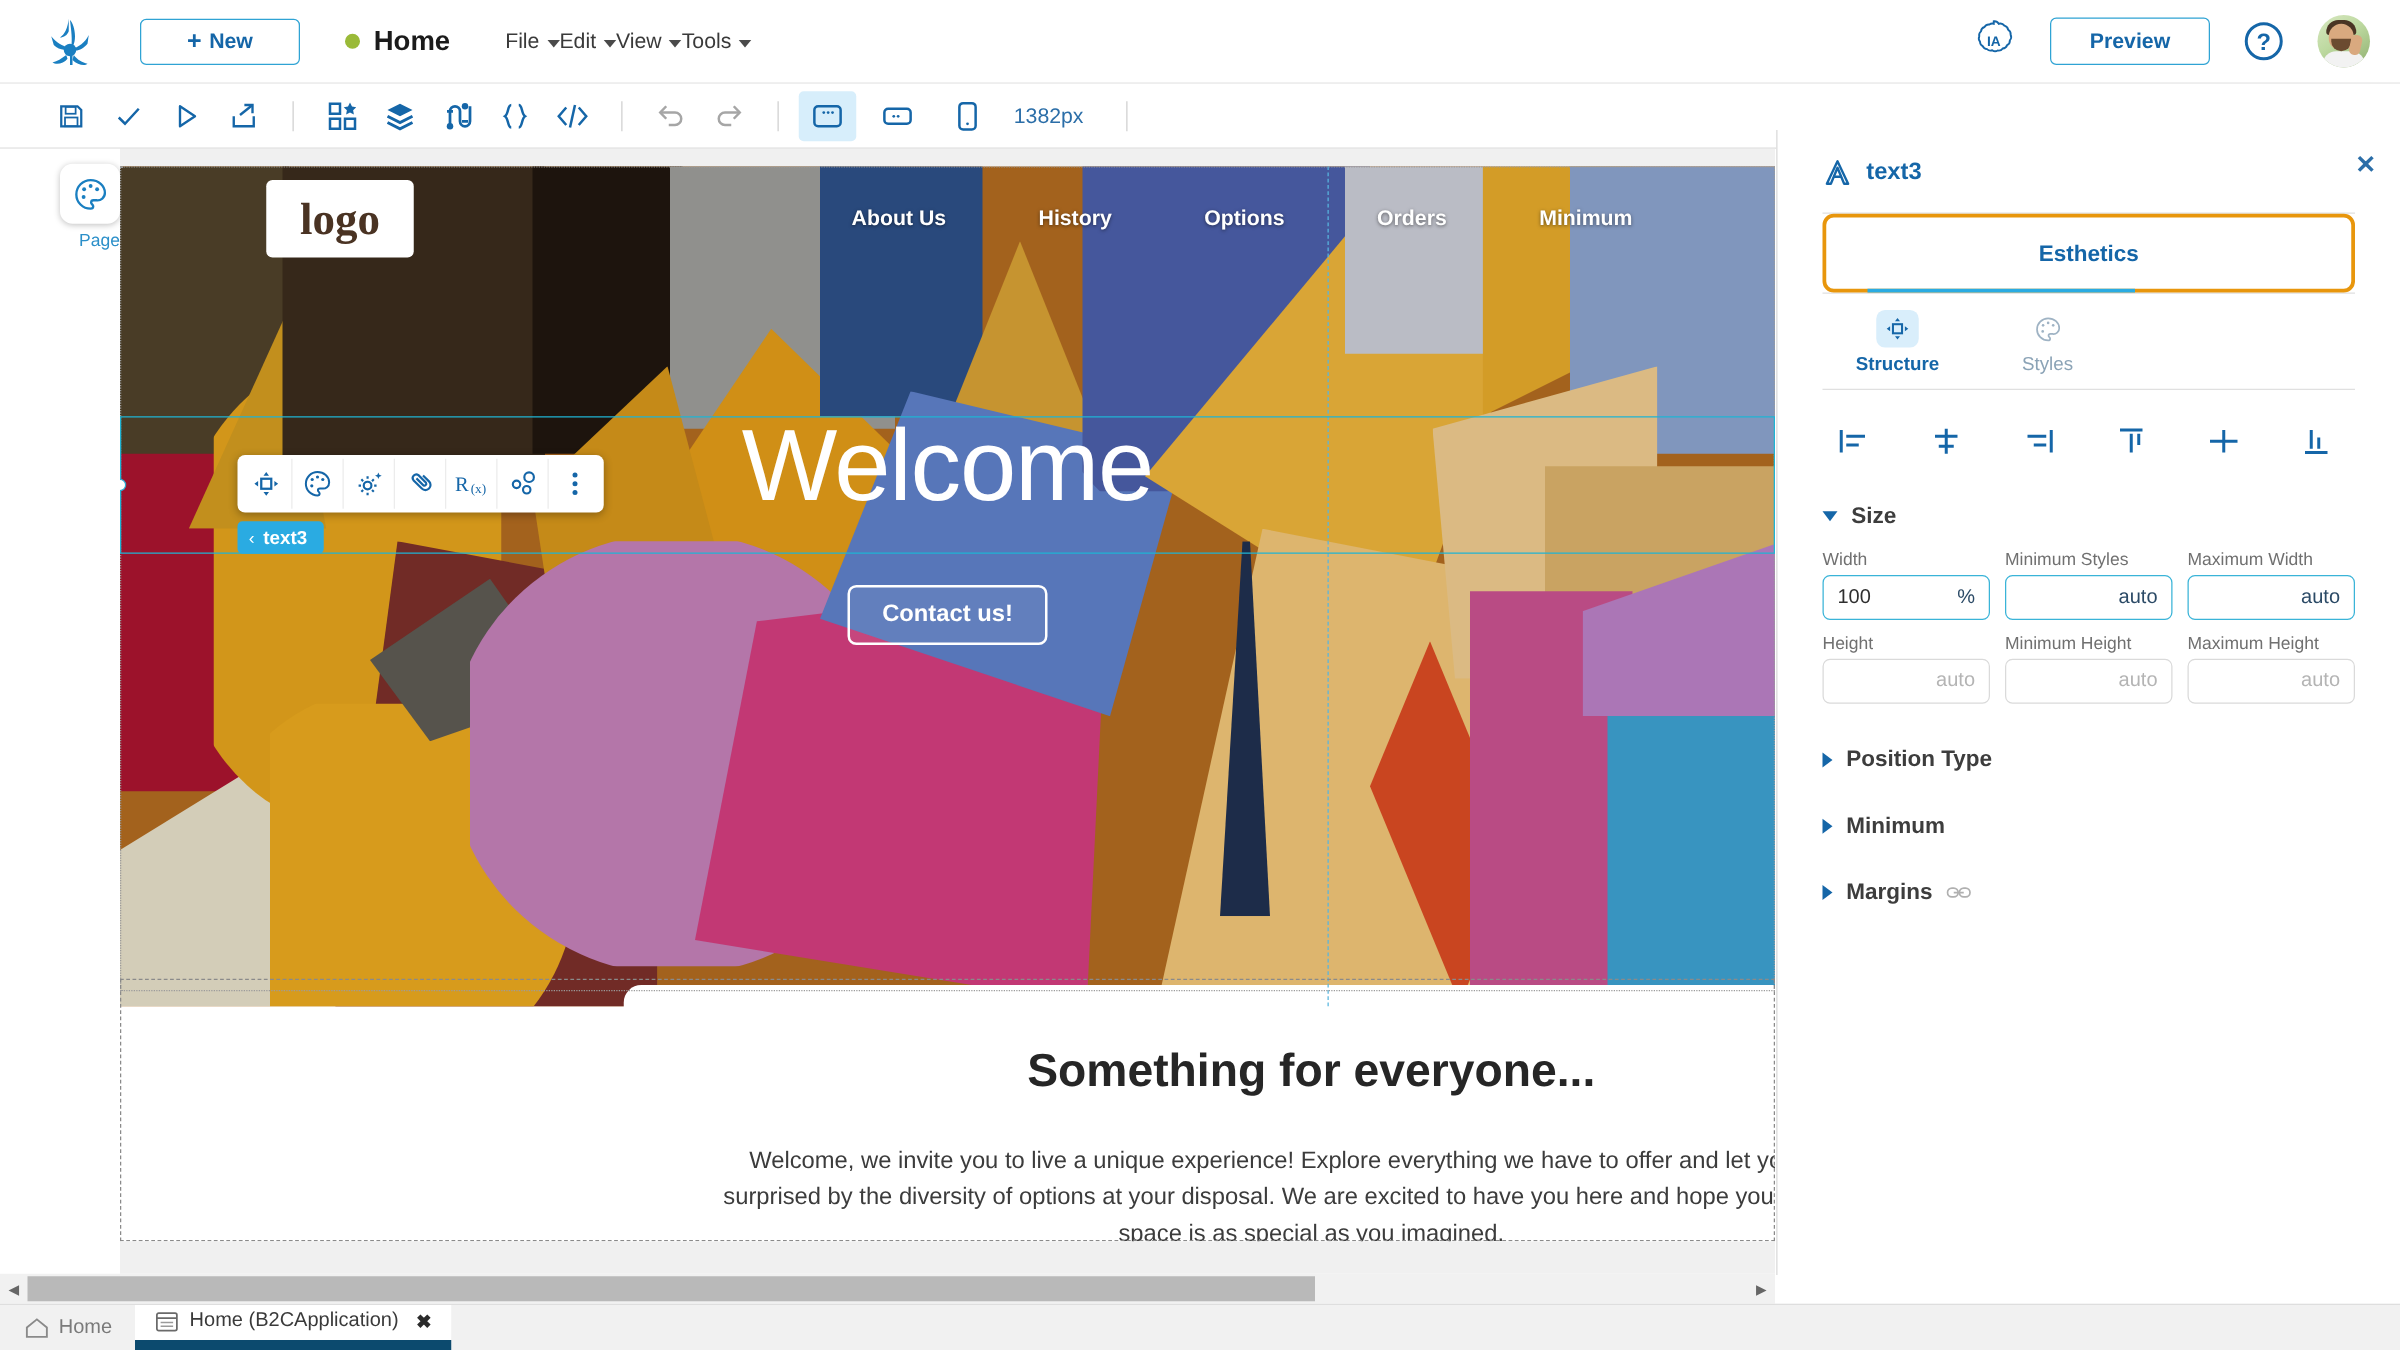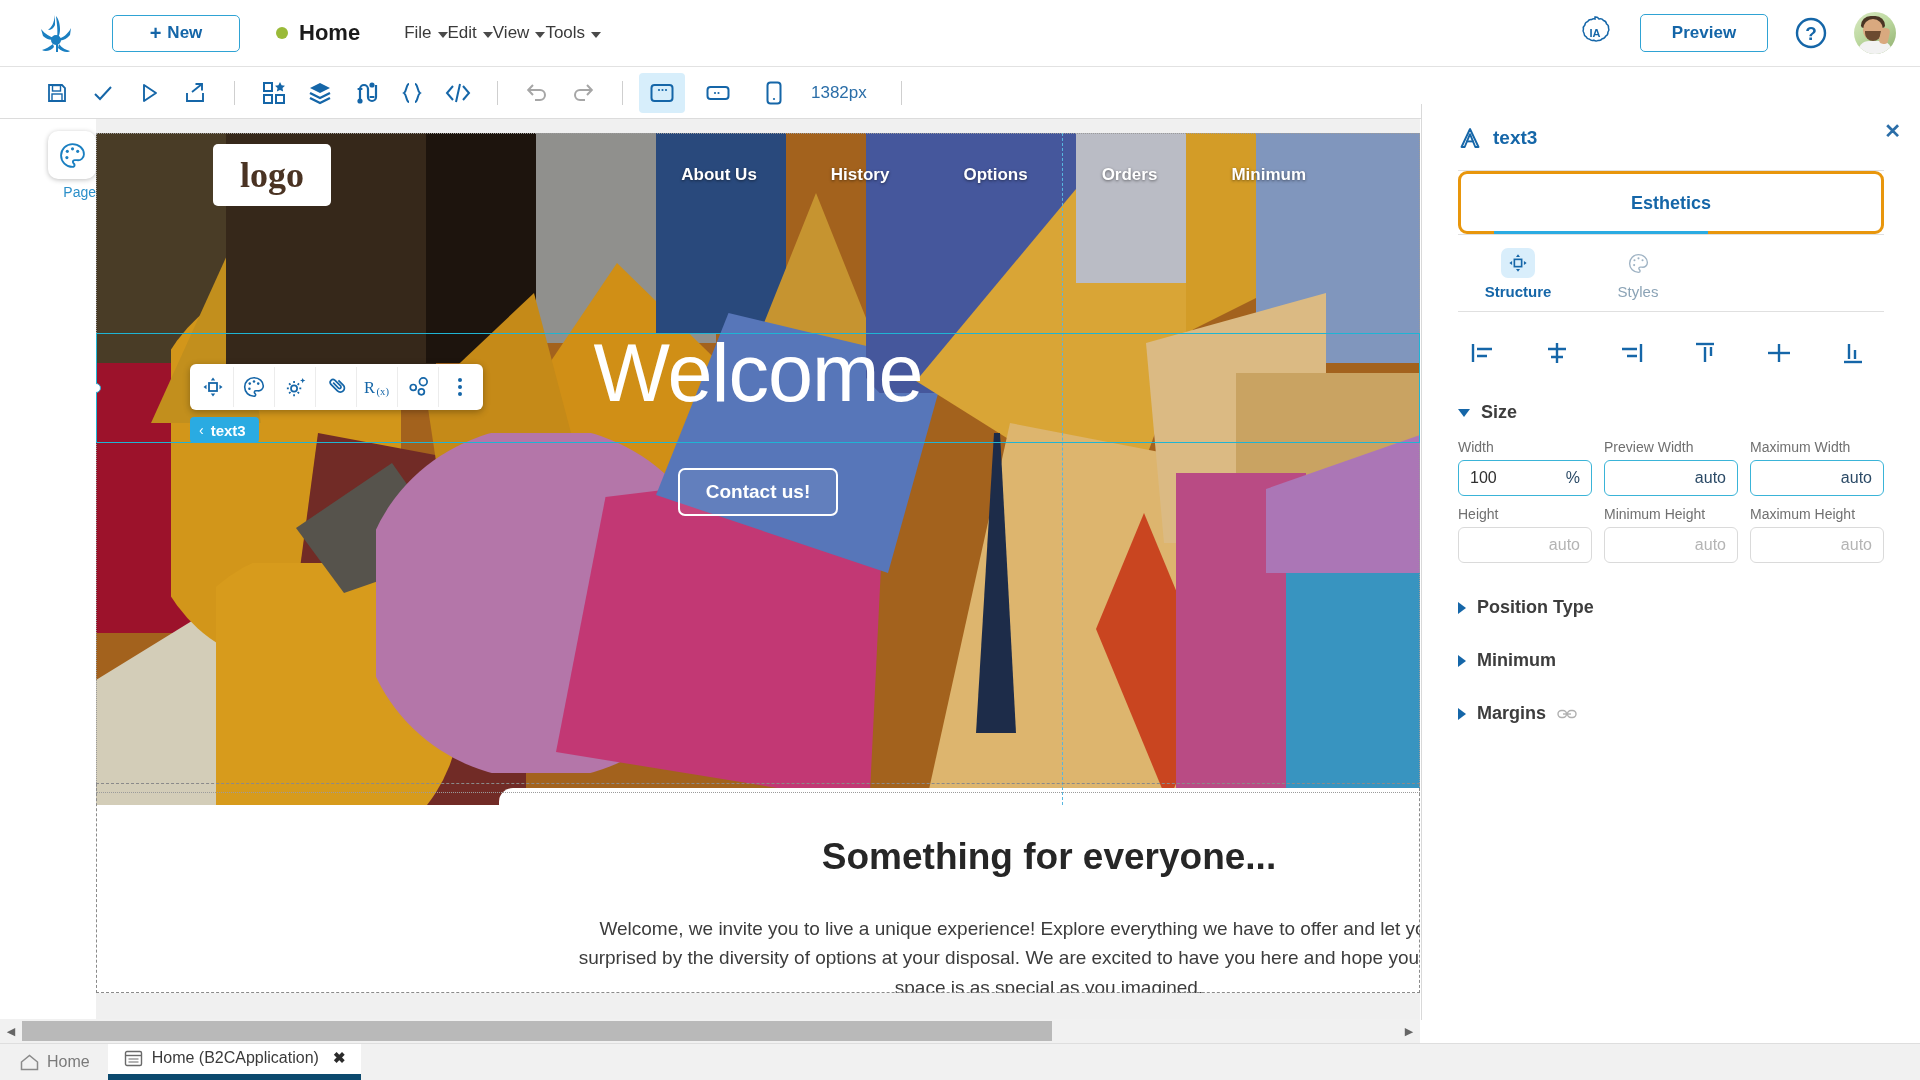--- a/index.html
+++ b/index.html
@@ -197,21 +197,21 @@
   .hscroll-track { flex:1; height: 24px; position:relative; }
   .hscroll-thumb { position:absolute; left: 0; top: 2px; height: 20px; width: 1030px; background:#b9b9b9; cursor:pointer;}
 
   .bottom-bar {
     position:absolute; left:0; top:1043px; width:1920px; height:37px;
     background:#f1f1f1; display:flex; align-items:flex-end; border-top:1px solid #dedede;
   }
   .bt-home { display:flex; align-items:center; gap: 8px; padding: 0 18px 9px 20px; color:#7a7a7a; font-size:16px; cursor:pointer;}
   .bt-tab {
     display:flex; align-items:center; gap: 9px; padding: 7px 16px 9px 16px; background:#fff;
-    border-bottom: 6px solid #0c4a6e; font-size:16px; color:#3a3a3a; cursor:pointer; height: 100%;
+    border-bottom: 8px solid #0c4a6e; font-size:16px; color:#3a3a3a; cursor:pointer; height: 100%;
   }
   .bt-close { font-size: 15px; font-weight:bold; color:#2b2b2b; margin-left: 5px; cursor:pointer;}
   svg { display:block; }
 </style>
 </head>
 <body>
 
 <div id="app">
 
   <div class="header">
@@ -621,21 +621,21 @@
 
     <div class="fields-grid">
       <div>
         <div class="field-label">Width</div>
         <div class="field-box active">
           <span class="val">100</span>
           <span class="unit">%</span>
         </div>
       </div>
       <div>
-        <div class="field-label">Preview Width</div>
+        <div class="field-label">Minimum Styles</div>
         <div class="field-box active">
           <span class="auto">auto</span>
         </div>
       </div>
       <div>
         <div class="field-label">Maximum Width</div>
         <div class="field-box active">
           <span class="auto">auto</span>
         </div>
       </div>

